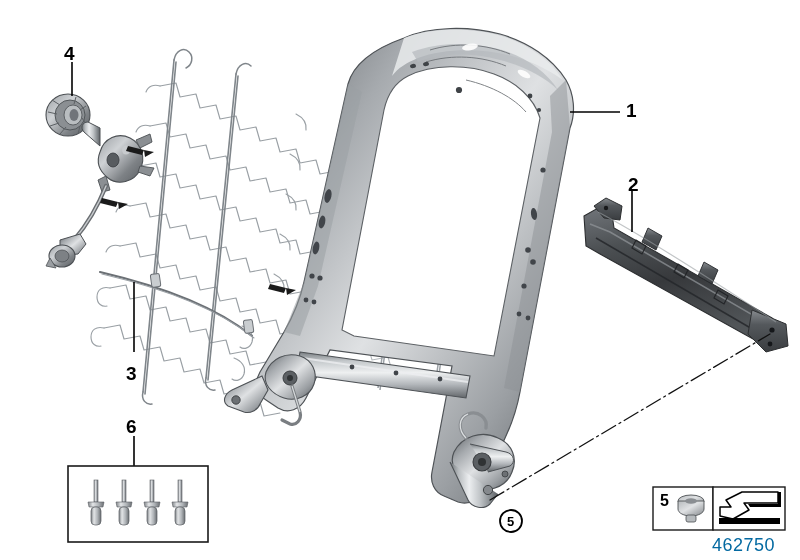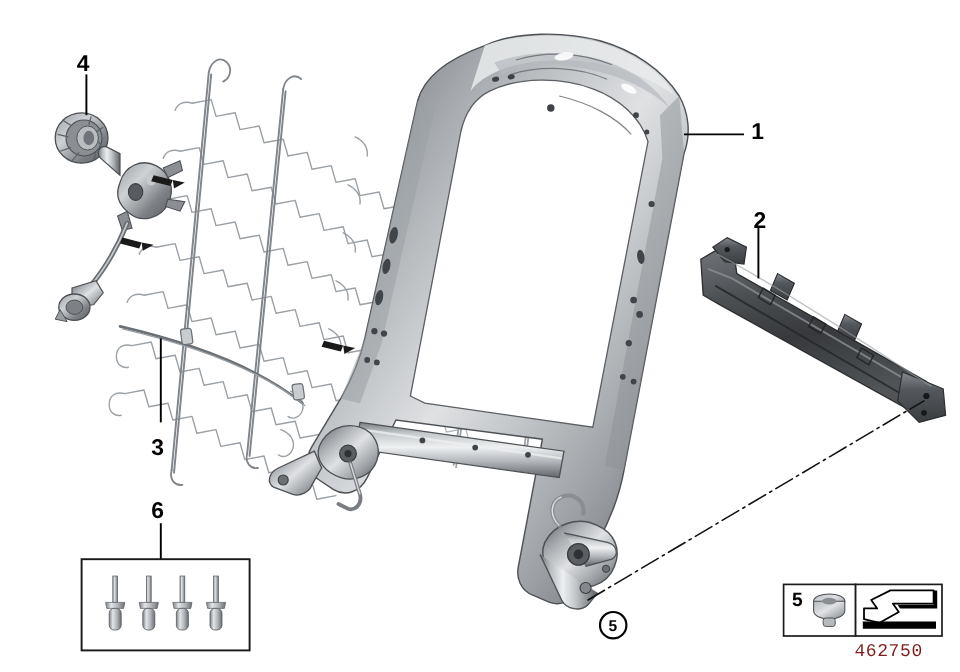--- a/index.html
+++ b/index.html
@@ -28,23 +28,23 @@
     position: absolute;
     font-family: "Liberation Sans", sans-serif;
     font-weight: bold;
     font-size: 19px;
     color: #000000;
     line-height: 1;
     letter-spacing: 0px;
   }
   .diag-id {
     position: absolute;
-    font-family: Liberation Mono, monospace;
-    font-size: 15px;
-    color: #7f1d1d;
+    font-family: Liberation Sans, sans-serif;
+    font-size: 18px;
+    color: #0369a1;
     letter-spacing: 0.5px;
   }
   .legend-num {
     position: absolute;
     font-family: "Liberation Sans", sans-serif;
     font-weight: bold;
     font-size: 16px;
     color: #000000;
   }
   .circ-num {

